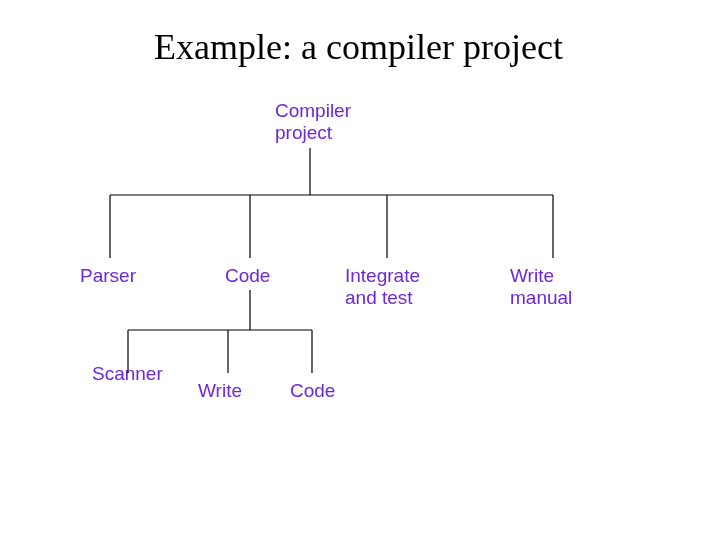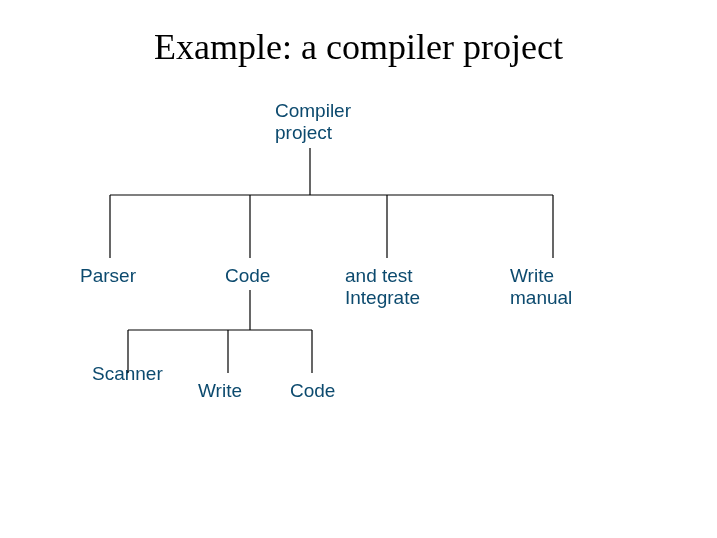--- a/index.html
+++ b/index.html
@@ -16,21 +16,21 @@
     font-size: 36px;
     text-align: center;
     padding-top: 18px;
     color: #000;
     margin-top: 8px;
   }
   .node {
     position: absolute;
     font-size: 19px;
     line-height: 1.15;
-    color: #0c4a6e;
+    color: #6d28d9;
     text-align: left;
   }
   svg.lines {
     position: absolute;
     left: 0;
     top: 0;
     pointer-events: none;
   }
 </style>
 </head>
@@ -39,22 +39,22 @@
 <div class="title">Example: a compiler project</div>
 
 <div class="node" style="left:275px; top:100px;">
   <div>Compiler</div>
   <div>project</div>
 </div>
 
 <div class="node" style="left:80px; top:265px;">Parser</div>
 <div class="node" style="left:225px; top:265px;">Code</div>
 <div class="node" style="left:345px; top:265px;">
+  <div>Integrate</div>
   <div>and test</div>
-  <div>Integrate</div>
 </div>
 <div class="node" style="left:510px; top:265px;">
   <div>Write</div>
   <div>manual</div>
 </div>
 
 <div class="node" style="left:92px; top:363px;">Scanner</div>
 <div class="node" style="left:198px; top:380px;">Write</div>
 <div class="node" style="left:290px; top:380px;">
   <div>Code</div>

